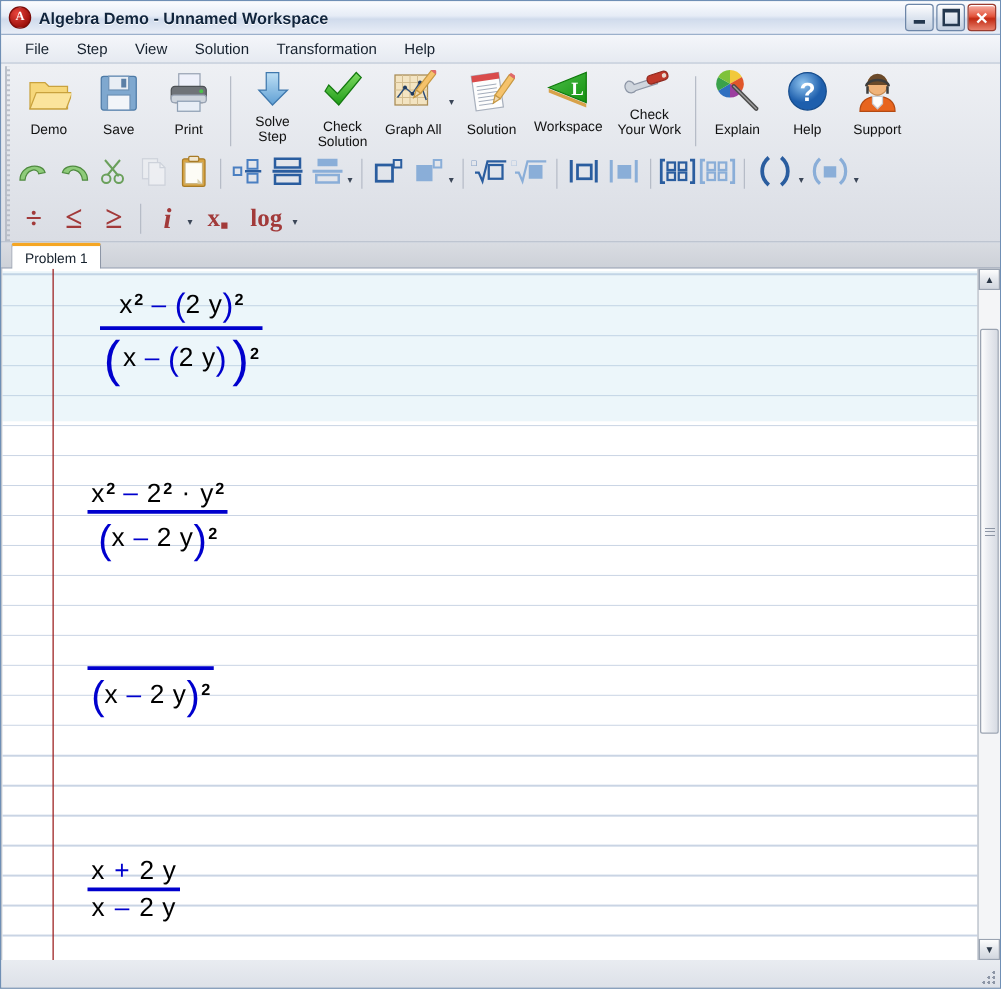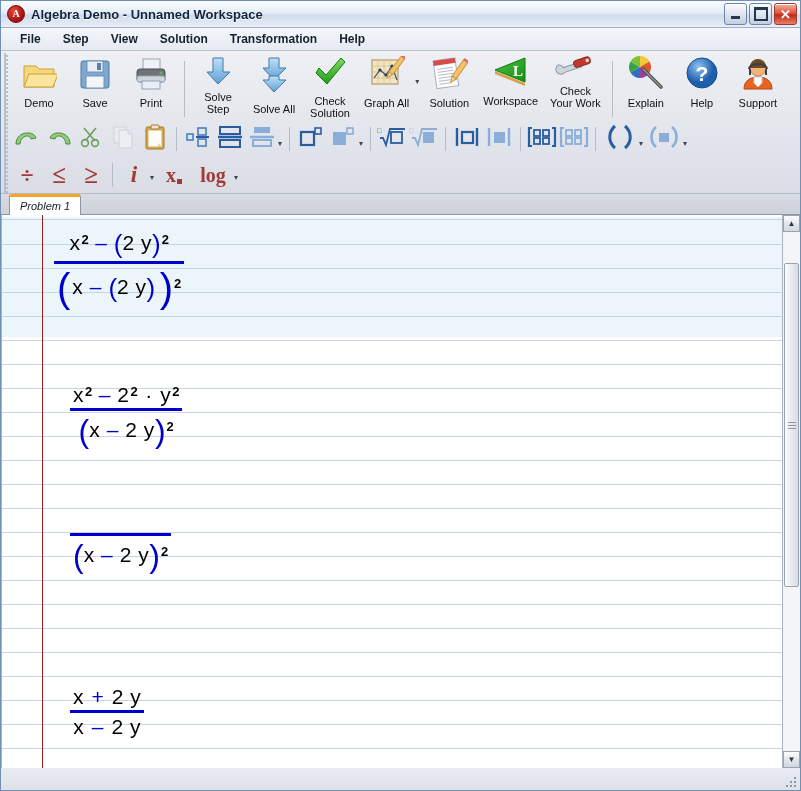--- a/index.html
+++ b/index.html
@@ -55,21 +55,21 @@
   .max-sq{width:10px;height:9px;border:2px solid #24384f;border-top-width:3px;}
 
   
   .menubar{
     height:22px;flex:0 0 22px;
     background:linear-gradient(180deg,#f4f6fa,#e6eaf1);
     border-bottom:1px solid #b9c3d2;
     display:flex;align-items:center;padding-left:8px;
   }
   .menu-item{
-    font-size:12px;color:#16212e;padding:2px 11px;border-radius:2px;cursor:default;font-weight:bold;
+    font-size:12px;color:#16212e;padding:2px 11px;border-radius:2px;cursor:default;
   }
 
   
   .tb-wrap{
     background:linear-gradient(180deg,#eef0f4,#e2e5eb 60%,#dadde4);
     border-bottom:1px solid #b5bcc8;
   }
   .toolrow{display:flex;align-items:flex-end;position:relative;}
   .grip{
     width:10px;align-self:stretch;flex:0 0 10px;
@@ -103,24 +103,23 @@
     border:1px solid transparent;border-radius:3px;cursor:default;
   }
   .drop{
     font-size:8px;color:#3b4657;margin:8px 2px 0 0;cursor:default;
   }
 
   
   .tabstrip{
     flex:0 0 20px;height:20px;
     background:linear-gradient(180deg,#d9dce2,#cdd1d8);
-    display:flex;align-items:center;padding-left:8px;
+    display:flex;align-items:flex-start;padding-left:8px;
     border-bottom:1px solid #8d96a6;
     position:relative;
-    font-style:italic;
   }
   .tab{
     height:19px;background:#fff;
     border:1px solid #8d96a6;border-bottom:none;
     border-top:3px solid #f5a623;
     border-radius:3px 3px 0 0;
     display:flex;align-items:center;padding:0 10px;
     font-size:11px;color:#15202c;margin-bottom:-1px;cursor:default;
   }
 
@@ -282,35 +281,20 @@
                   <stop offset="1" stop-color="#5f9fd4"></stop>
                 </linearGradient>
               </defs>
             <path d="M11 2h10v14h7L16 28 5 16h6z" fill="url(#ga)" stroke="#3f78ad"></path>
           </svg>
         </span>
         <span class="lbl">Solve
 Step</span>
       </div>
 
-      <div class="tbtn">
-        <span class="ico">
-          <svg width="32" height="42" viewBox="0 0 32 42">
-            <defs>
-                <linearGradient id="gb" x1="0" y1="0" x2="0" y2="1">
-              <stop offset="0" stop-color="#bfe0f5"></stop>
-                  <stop offset="1" stop-color="#5f9fd4"></stop>
-                </linearGradient>
-              </defs>
-            <path d="M11 2h10v10h7L16 24 5 12h6z" fill="url(#gb)" stroke="#3f78ad"></path>
-            <path d="M11 20h10v4h7L16 36 5 24h6z" fill="url(#gb)" stroke="#3f78ad"></path>
-          </svg>
-        </span>
-        <span class="lbl">Solve All</span>
-      </div>
 
       <div class="tbtn">
         <span class="ico">
           <svg width="36" height="34" viewBox="0 0 36 34">
             <defs>
                 <linearGradient id="gc" x1="0" y1="0" x2="0" y2="1">
               <stop offset="0" stop-color="#7fdb62"></stop>
                   <stop offset="1" stop-color="#1f9c18"></stop>
                 </linearGradient>
               </defs>
@@ -686,21 +670,21 @@
     <div class="tab">
       <span>Problem 1</span>
     </div>
   </div>
 
   <div class="canvas-wrap">
     <div class="paper">
       <div class="selection" style="top:2px;height:120px"></div>
       <div class="margin-line"></div>
 
-      <div class="expr" style="left:52px;top:14px">
+      <div class="expr" style="left:78px;top:14px">
         <div class="frac">
           <div class="num">
             <span class="tok blk">x</span><span class="sup">2</span>
             <span class="tok blu" style="margin:0 2px">–</span>
             <span class="paren">(</span><span class="tok blk">2 y</span><span class="paren">)</span><span class="sup">2</span>
           </div>
           <div class="bar"></div>
           <div class="den">
             <span class="paren huge">(</span><span class="tok blk" style="margin-left:2px">x</span>
             <span class="tok blu" style="margin:0 2px">–</span>

